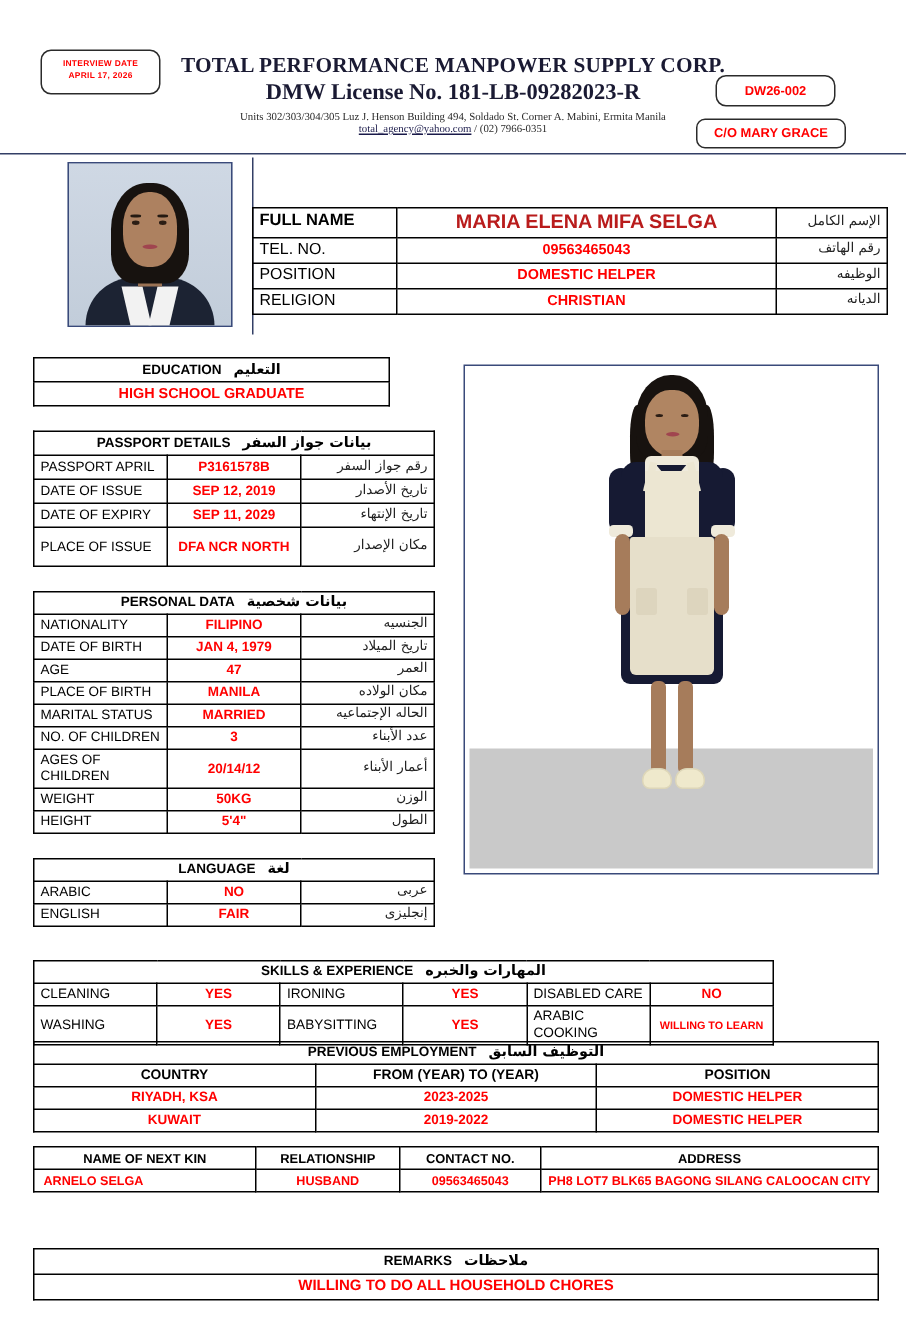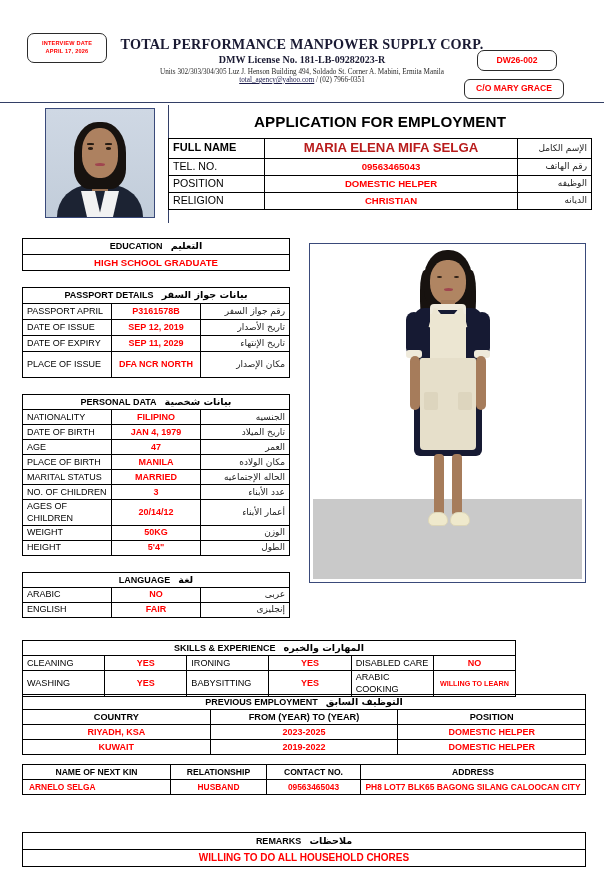--- a/index.html
+++ b/index.html
@@ -63,21 +63,21 @@
   .company-name {
     font-family: "Liberation Serif", serif;
     font-weight: bold;
     font-size: 14.2px;
     letter-spacing: .15px;
     color: #1a1a33;
   }
   .company-license {
     font-family: "Liberation Serif", serif;
     font-weight: bold;
-    font-size: 10px;
+    font-size: 15px;
     margin-top: 1px;
     color: #1a1a33;
   }
   .company-addr {
     font-family: "Liberation Serif", serif;
     font-size: 7.2px;
     margin-top: 3px;
     color: #2a2a2a;
   }
   .company-contact {
@@ -226,21 +226,21 @@
     color:#ff0000; font-weight:bold; font-size:9.6px; text-align:center;
   }
   .name-table .nm-ar { width: 74px; }
 
   
   .left-col {
     position: absolute;
     left: 22px; top: 238px;
     width: 268px;
   }
-  .edu-table { width: 268px; }
+  .edu-table { width: 238px; }
   .edu-table .sect-head { height: 16px; }
   .edu-table .edu-val {
     color:#ff0000; text-align:center; font-weight:bold; font-size:9.6px; height:16px;
   }
 
   .pass-table { width: 268px; margin-top: 16px; }
   .pass-table td { height: 16px; }
   .pass-table .c1 { width: 104px; }
   .pass-table .c2 { width: 92px; }
   .pass-table .c3 { width: 72px; }
@@ -420,21 +420,20 @@
       <div class="pp-face"></div>
       <div class="pp-brow l"></div>
       <div class="pp-brow r"></div>
       <div class="pp-eye l"></div>
       <div class="pp-eye r"></div>
       <div class="pp-lips"></div>
     </div>
 
     <div class="divider-v"></div>
 
-    <div class="app-title">APPLICATION FOR EMPLOYMENT</div>
 
     <table class="grid name-table">
       <tbody>
           <tr>
         <td class="nm-lbl">FULL NAME</td>
         <td class="nm-val-big">MARIA ELENA  MIFA SELGA</td>
         <td class="ar nm-ar">الإسم الكامل</td>
       </tr>
       <tr>
         <td class="nm-lbl2">TEL. NO.</td>

